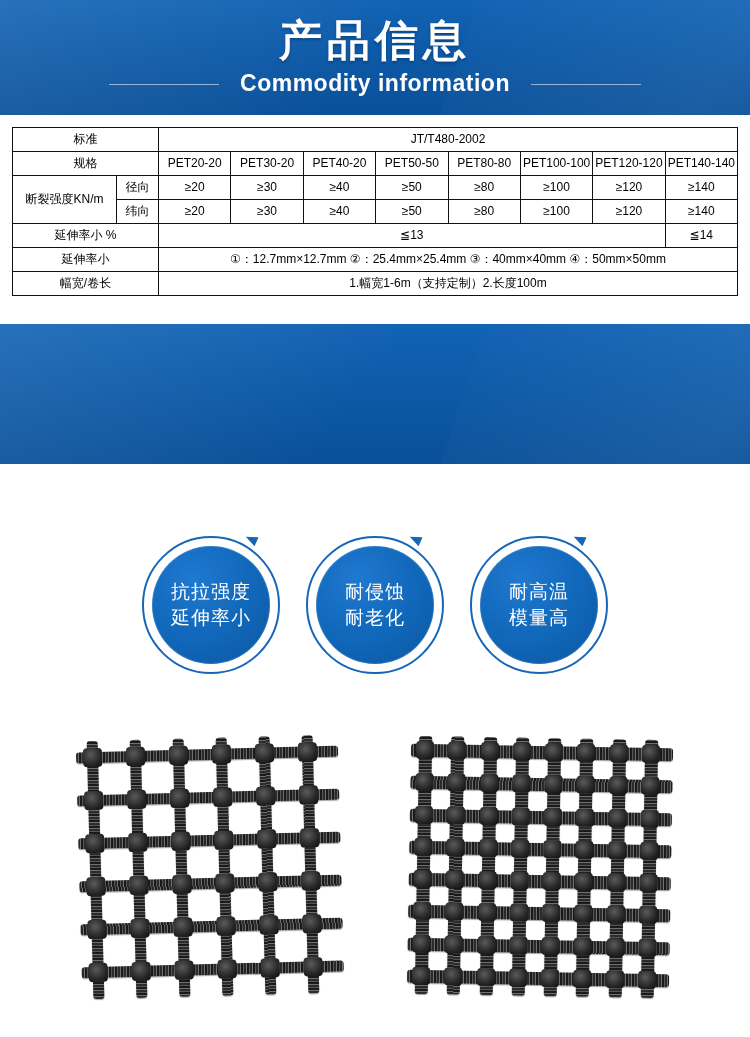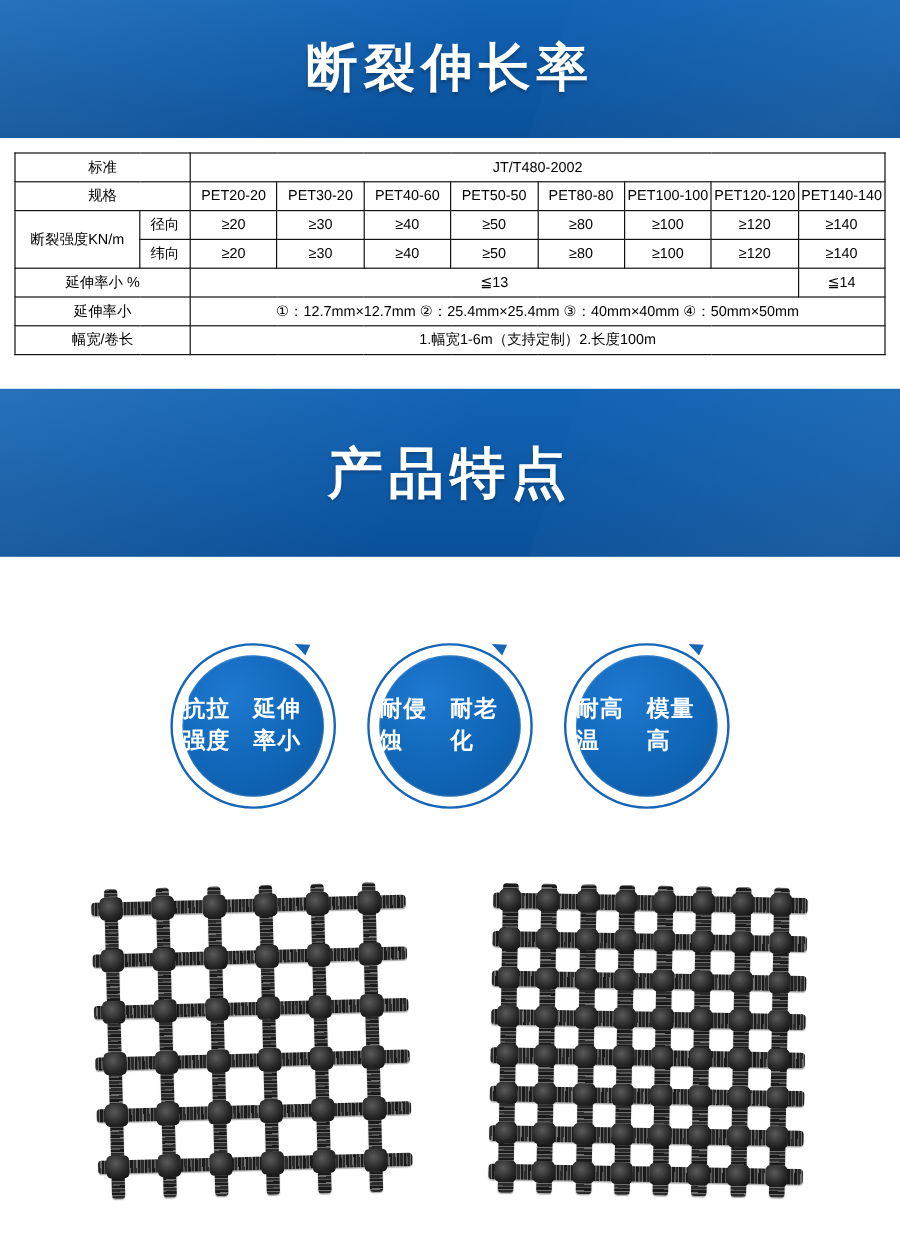--- a/index.html
+++ b/index.html
@@ -125,25 +125,25 @@
     border-right: 4px solid transparent;
     border-bottom: 9px solid #1565b8;
     transform: rotate(48deg);
   }
   .circle-inner {
     width: 118px; height: 118px;
     border-radius: 50%;
     background: radial-gradient(circle at 35% 28%, #1f79d0 0%, #1168ba 50%, #0c57a2 100%);
     color: #fff;
     display: flex;
-    flex-direction: row;
+    flex-direction: column;
     align-items: center;
     justify-content: center;
     font-size: 19px;
-    font-weight: bold;
+    font-weight: normal;
     line-height: 1.35;
     letter-spacing: 1px;
     box-shadow: inset 0 0 0 1px rgba(255,255,255,0.12);
   }
 
   
   .photos {
     display: flex;
     justify-content: center;
     gap: 40px;
@@ -195,41 +195,42 @@
 </style>
 </head>
 <body>
 
 <div class="page">
 
   <div class="banner">
     <div class="sheen"></div>
     <div class="sheen2"></div>
     <div class="banner-inner">
-      <div class="banner-cn">断裂伸长率</div>
+      <div class="banner-cn">产品信息</div>
+      <div class="banner-en">Commodity information</div>
     </div>
   </div>
 
   <div class="table-wrap">
     <table class="spec">
       <colgroup>
         <col style="width:104px">
         <col style="width:42px">
         <col span="8">
       </colgroup>
       <tbody>
         <tr>
           <td class="lbl" colspan="2">标准</td>
           <td colspan="8">JT/T480-2002</td>
         </tr>
         <tr>
           <td class="lbl" colspan="2">规格</td>
           <td>PET20-20</td>
           <td>PET30-20</td>
-          <td>PET40-60</td>
+          <td>PET40-20</td>
           <td>PET50-50</td>
           <td>PET80-80</td>
           <td>PET100-100</td>
           <td>PET120-120</td>
           <td>PET140-140</td>
         </tr>
         <tr>
           <td class="lbl" rowspan="2">断裂强度KN/m</td>
           <td class="dir">径向</td>
           <td>≥20</td>
@@ -268,21 +269,20 @@
       </tbody>
     </table>
   </div>
 
   <div class="sect-gap"></div>
 
   <div class="banner second">
     <div class="sheen"></div>
     <div class="sheen2"></div>
     <div class="banner-inner">
-      <div class="banner-cn">产品特点</div>
     </div>
   </div>
 
   <div class="features">
     <div class="circle-outer">
       <div class="circle-inner">
         <span>抗拉强度</span>
         <span>延伸率小</span>
       </div>
     </div>

